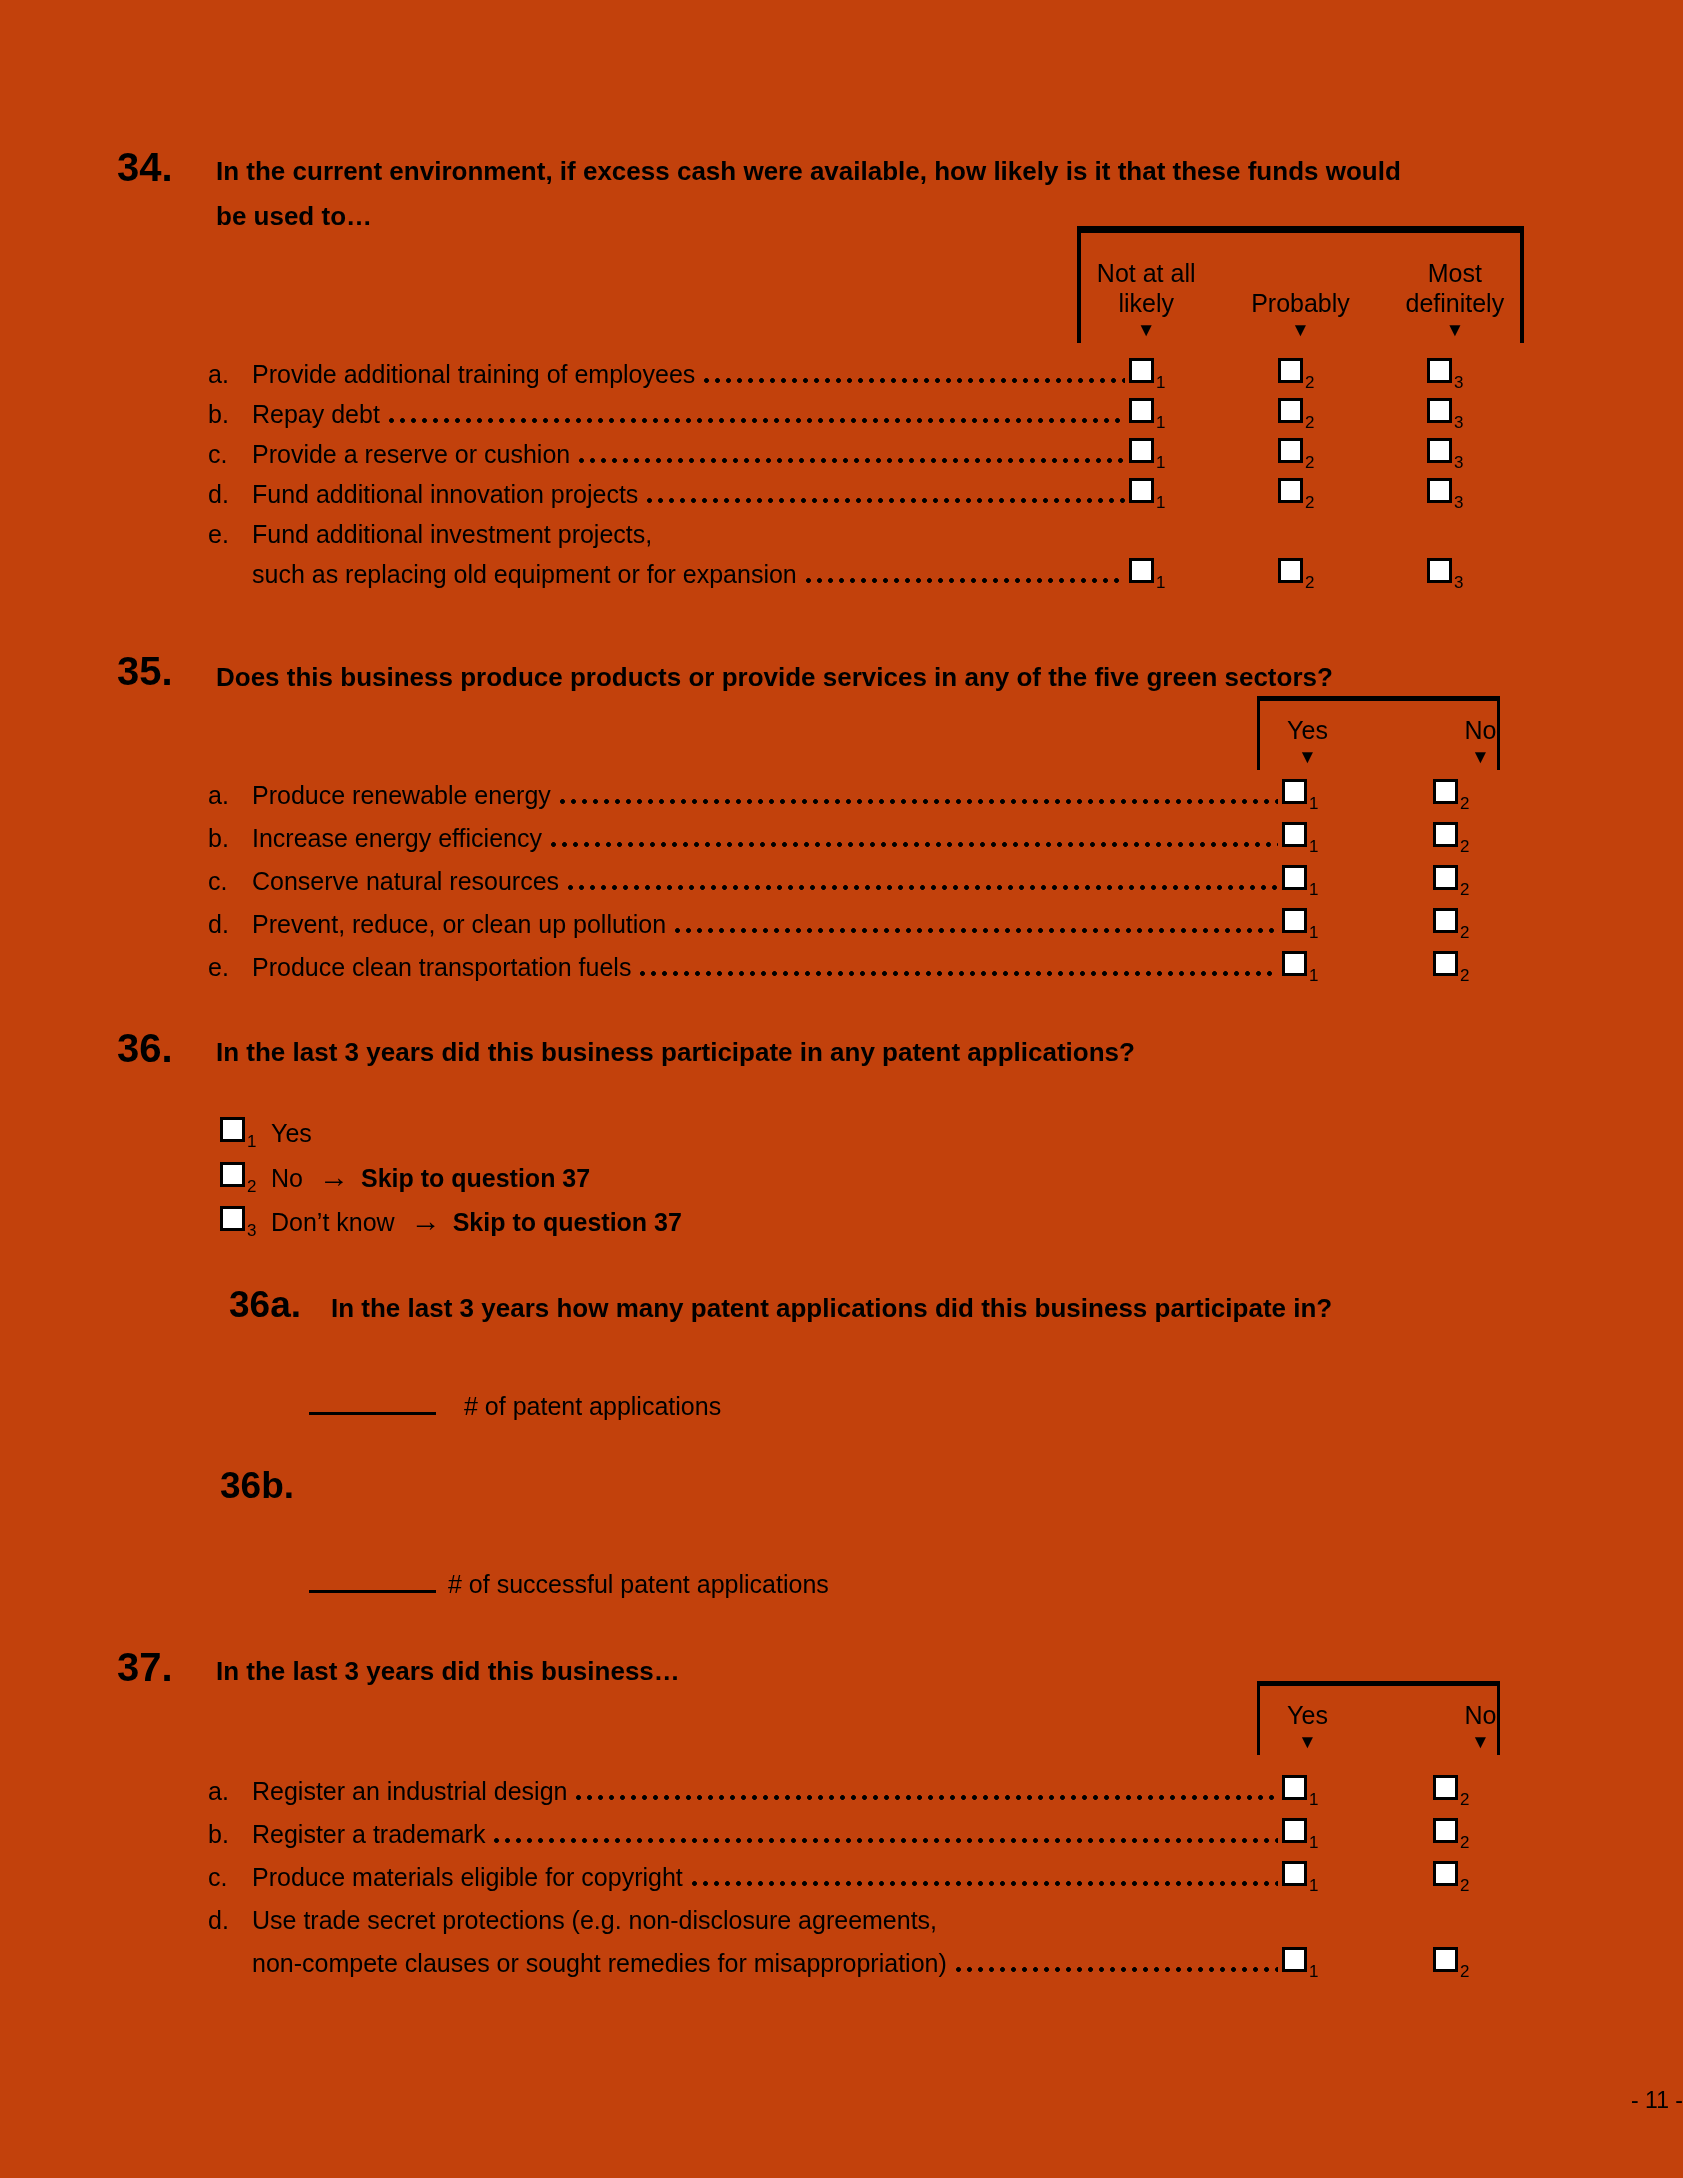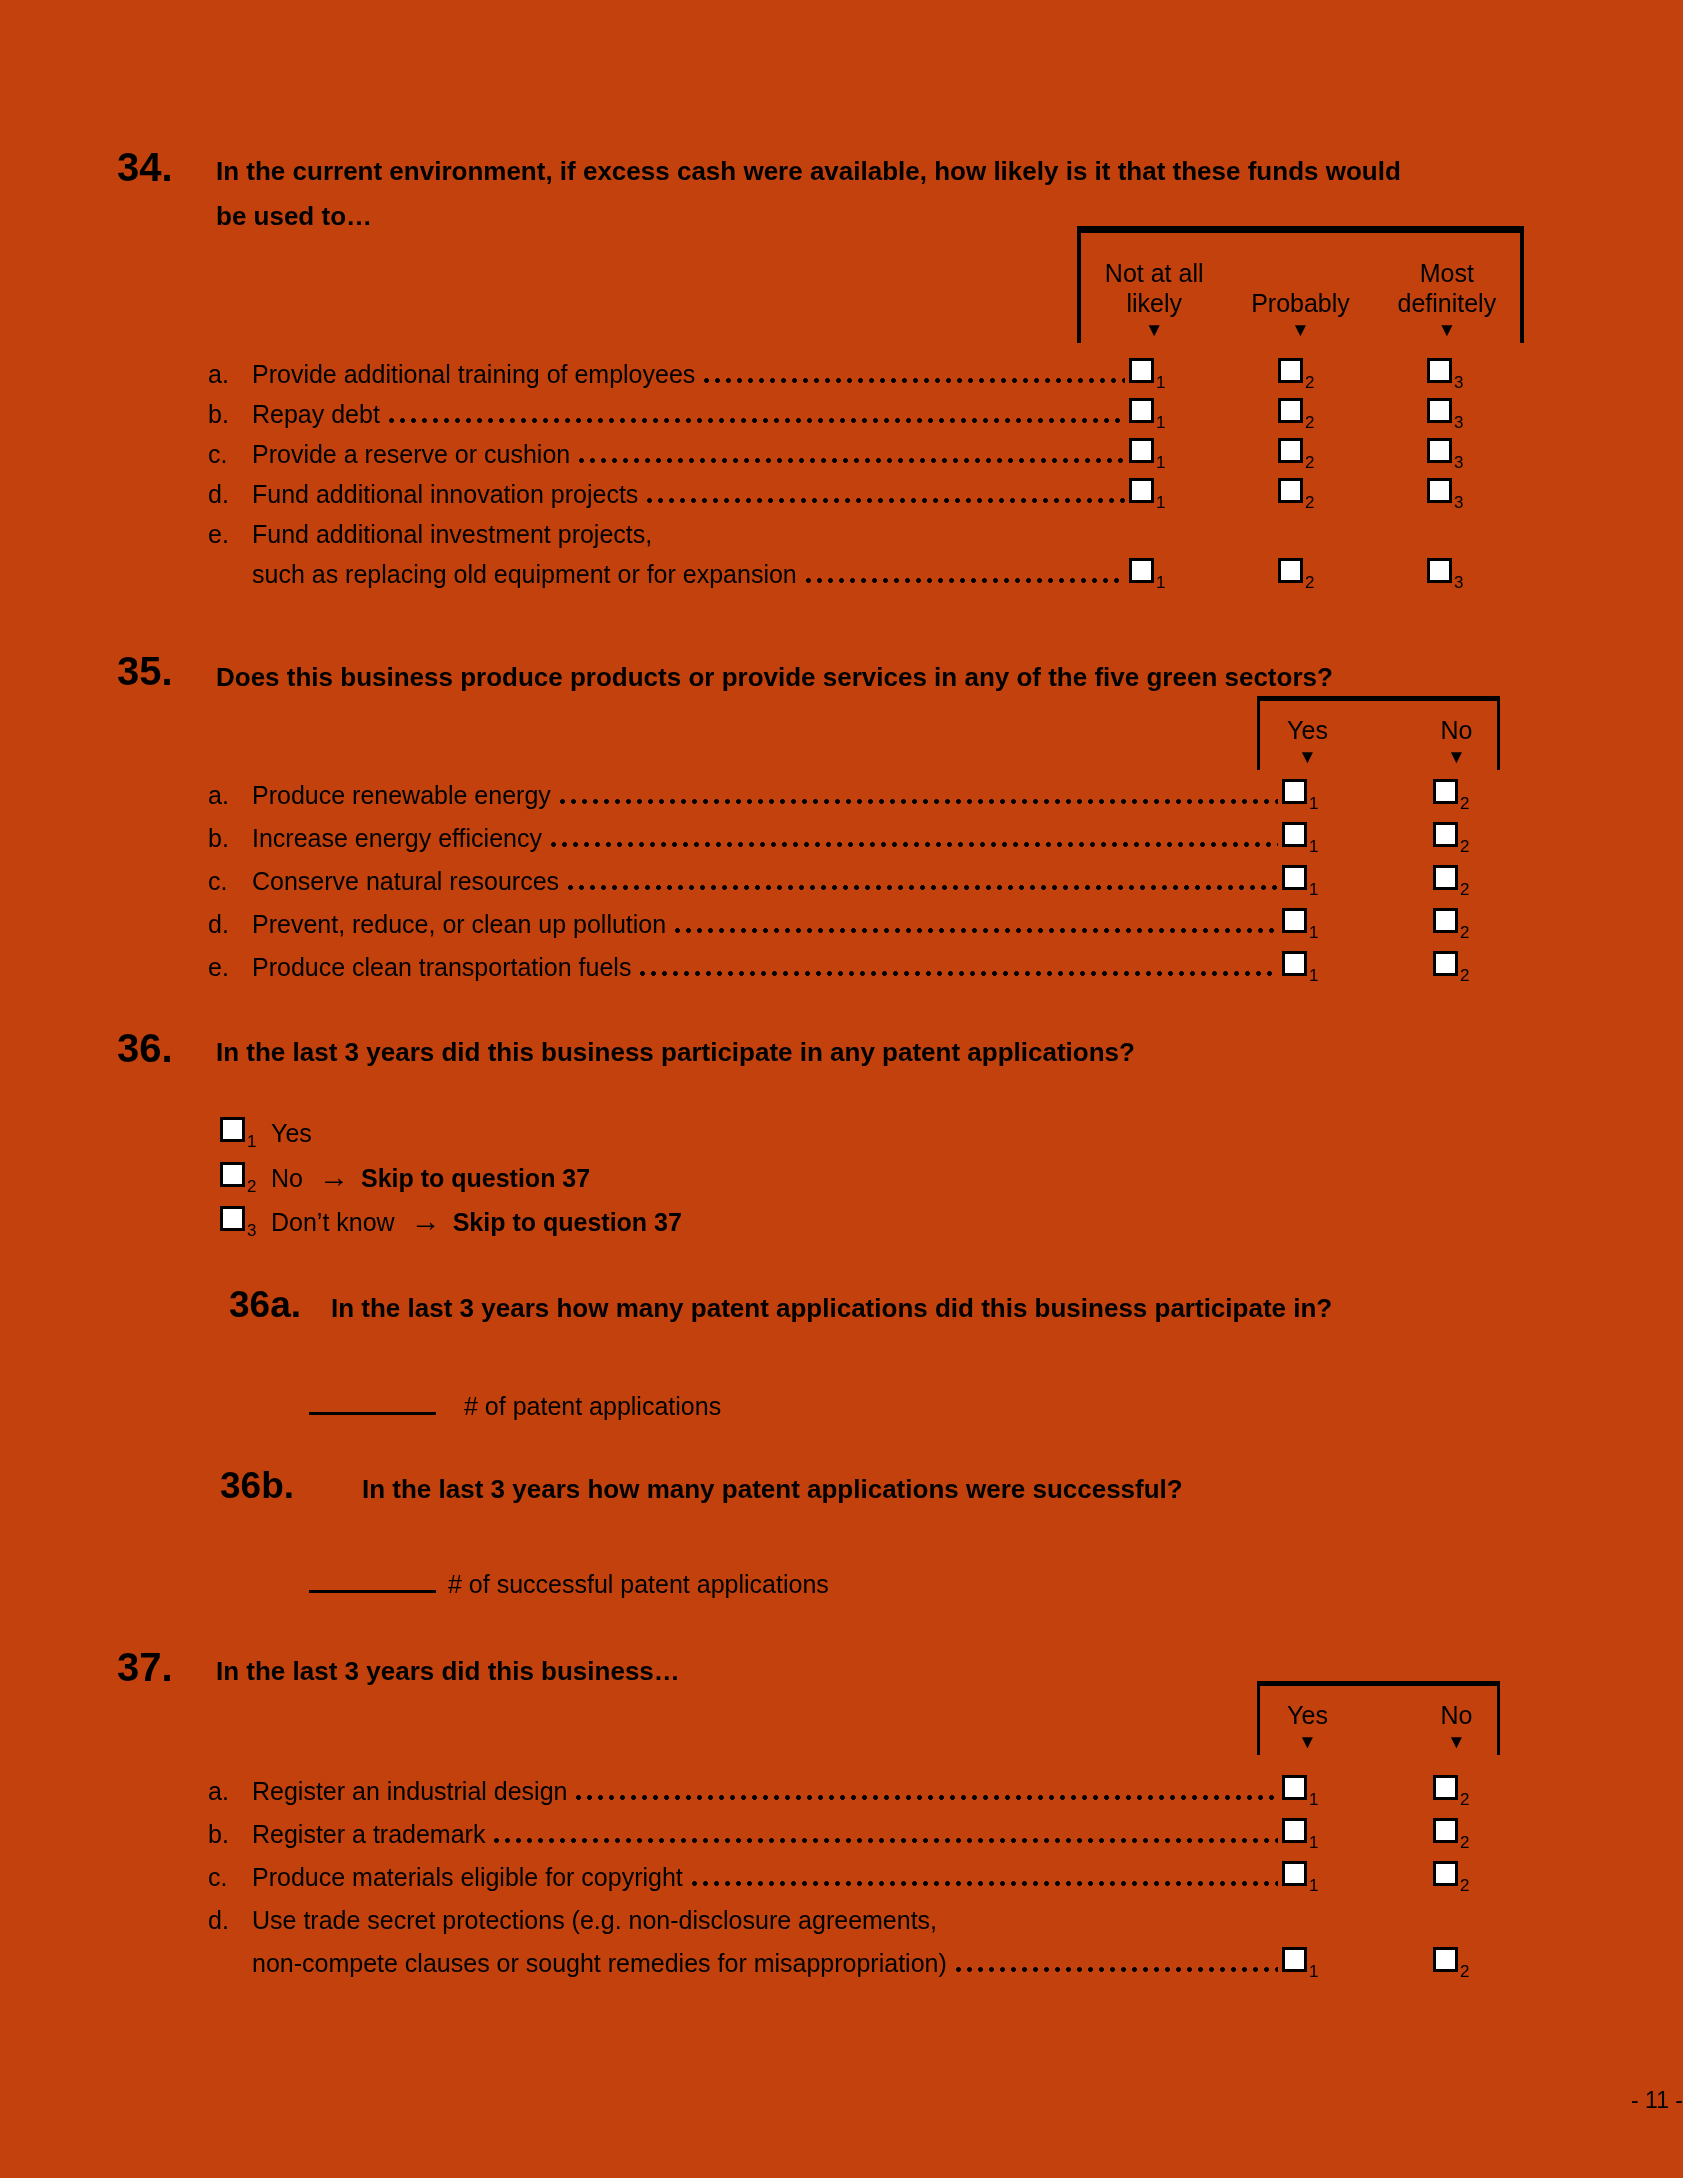--- a/index.html
+++ b/index.html
@@ -10,21 +10,21 @@
   .qnum { position:absolute; font-weight:bold; font-size:40px; line-height:44px; }
   .qtitle { position:absolute; font-weight:bold; font-size:26px; line-height:45px; }
   .qtitle div { white-space:nowrap; }
 
   
   .hdrbox {
     position:absolute; box-sizing:border-box;
     border-top:7px solid #000; border-left:4px solid #000; border-right:4px solid #000;
   }
   .hdrbox.thin { border-top:5px solid #000; border-left:3px solid #000; border-right:3px solid #000; }
-  .hdr-cols { display:flex; height:100%; }
+  .hdr-cols { display:flex; height:100%;gap:24px; }
   .hdr-cell { flex:1; display:flex; flex-direction:column; justify-content:flex-end; align-items:center; padding-bottom:1px; }
   .hdr-line { font-size:25px; line-height:30px; white-space:nowrap; min-height:0; }
   .hdr-arrow { font-size:19px; line-height:24px; }
 
   
   .items { position:absolute; }
   .item-row { display:flex; align-items:baseline; }
   .q34row { height:40px; font-size:25px; line-height:40px; }
   .q2col  { height:43px; font-size:25px; line-height:43px; }
   .ilabel { width:44px; flex-shrink:0; }
@@ -302,21 +302,20 @@
     <span class="subq-num">36a.</span>
     <span class="subq-title">In the last 3 years how many patent applications did this business participate in?</span>
   </div>
   <div class="blank-row" style="left:309px; top:1391px;gap:16px;">
     <span class="blank"></span>
     <span class="blank-label"># of patent applications</span>
   </div>
 
   <div class="subq-row" style="left:220px; top:1465px;gap:40px;">
     <span class="subq-num">36b.</span>
-    <span class="subq-title">In the last 3 years how many patent applications were successful?</span>
   </div>
   <div class="blank-row" style="left:309px; top:1569px;">
     <span class="blank"></span>
     <span class="blank-label"># of successful patent applications</span>
   </div>
 
   <div class="qnum" style="left:117px; top:1645px;">37.</div>
   <div class="qtitle" style="left:216px; top:1649px;">
     <div>In the last 3 years did this business…</div>
   </div>

